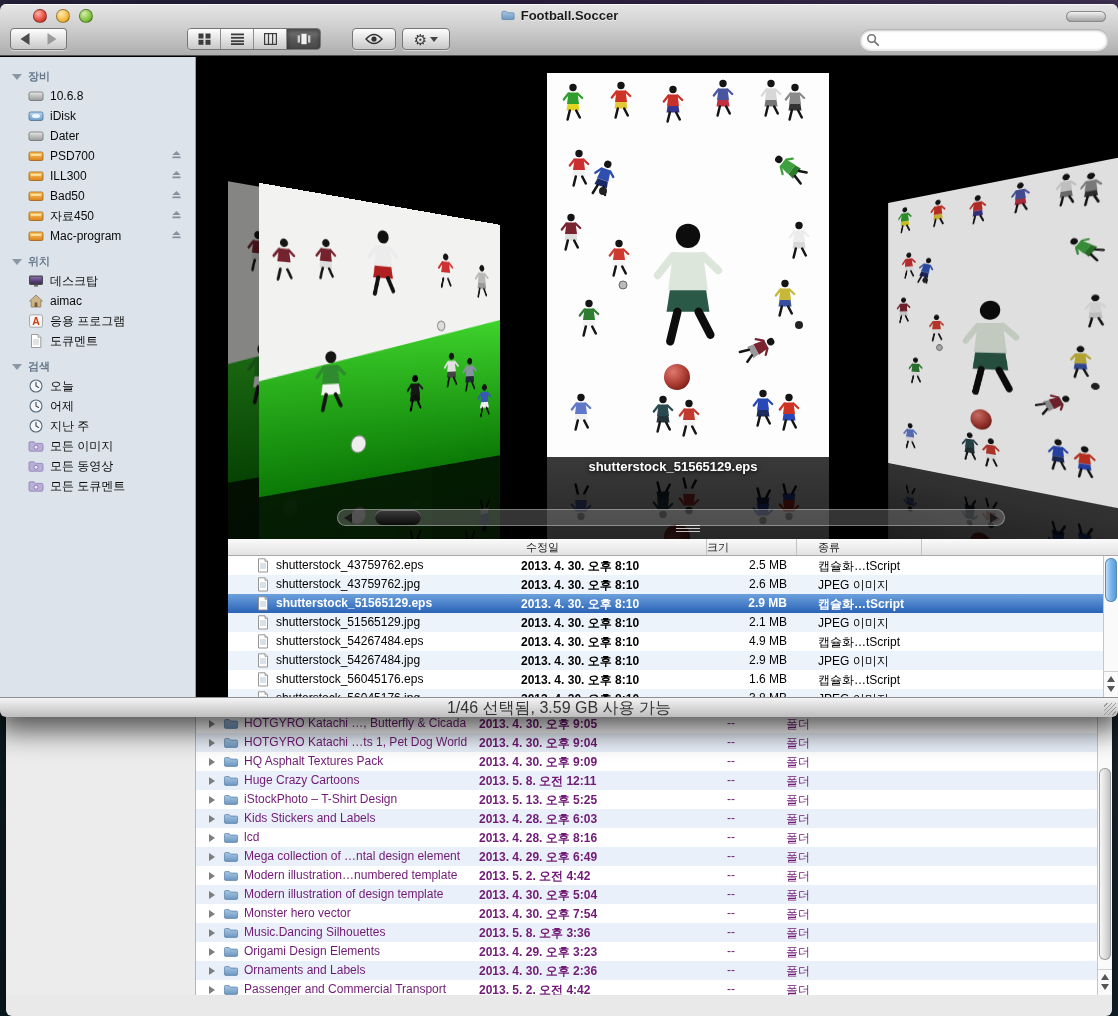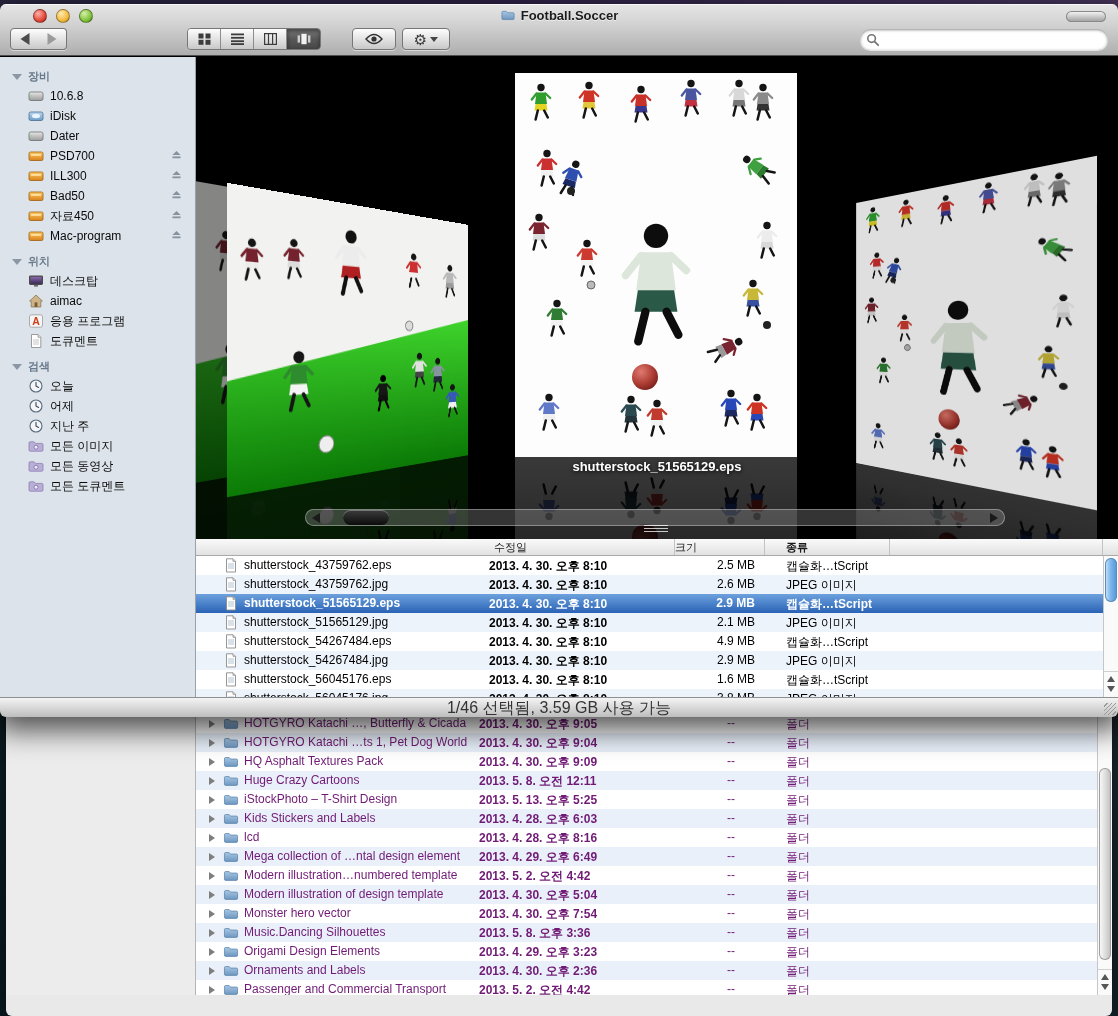--- a/index.html
+++ b/index.html
@@ -33,21 +33,21 @@
   .seg .s:last-child{border-right:none;}
   .seg .s.on{background:linear-gradient(#7c7c7c,#585858 50%,#474747);box-shadow:inset 0 2px 4px rgba(0,0,0,.5);}
   .ql{left:352px;width:44px;border-radius:4px;display:flex;align-items:center;justify-content:center;}
   .act{left:402px;width:48px;border-radius:4px;display:flex;align-items:center;justify-content:center;gap:3px;}
   .gear-glyph{font-size:15px;color:#3a3a3a;line-height:1;}
   .dd{width:0;height:0;border-left:4px solid transparent;border-right:4px solid transparent;border-top:5px solid #444;}
   .search{position:absolute;right:10px;top:25px;width:248px;height:21px;border-radius:11px;background:#fff;
     box-shadow:inset 0 1px 3px rgba(0,0,0,.45),0 1px 0 rgba(255,255,255,.65);display:flex;align-items:center;padding-left:6px;}
   .search input{border:none;outline:none;background:transparent;flex:1;height:16px;font-size:12px;margin-left:4px;}
   
-  .fmain{position:absolute;top:53px;left:0;right:0;bottom:20px;display:flex;}
+  .fmain{position:absolute;top:53px;left:0;right:0;bottom:20px;display:flex;gap:32px;}
   .sidebar{width:196px;background:#dce3ea;border-right:1px solid #9aa1a8;padding-top:4px;overflow:hidden;}
   .sb-h{display:flex;align-items:center;gap:6px;margin:8px 0 2px 12px;font-size:11px;font-weight:bold;color:#687a8c;}
   .sb-tri{width:0;height:0;border-left:5px solid transparent;border-right:5px solid transparent;border-top:6px solid #8b97a5;}
   .sb-it{display:flex;align-items:center;height:20px;padding-left:28px;font-size:12px;color:#0a0a0a;gap:6px;}
   .sb-it .ej{margin-left:auto;margin-right:12px;}
   .content{flex:1;position:relative;background:#000;overflow:hidden;}
   
   .cflow{position:absolute;top:0;left:0;right:0;height:482px;background:#000;overflow:hidden;}
   .cover{position:absolute;}
   .cover .mirror{position:absolute;left:0;top:100%;width:100%;height:100%;transform:scaleY(-1);opacity:.5;}
@@ -68,21 +68,21 @@
     background:linear-gradient(#3c3c3c,#0c0c0c);box-shadow:inset 0 1px 0 rgba(255,255,255,.3);}
   .cf-grip{position:absolute;left:448px;top:468px;width:24px;z-index:9;}
   .cf-grip div{height:1px;background:rgba(255,255,255,.75);margin-bottom:2px;}
   
   .lhead{position:absolute;top:482px;left:0;right:0;height:17px;background:linear-gradient(#fafafa,#e2e2e2);
     border-bottom:1px solid #a9a9a9;font-size:11px;color:#1a1a1a;z-index:10;}
   .hc{position:absolute;top:0;height:100%;border-right:1px solid #c3c3c3;display:flex;align-items:center;}
   .hc.name{left:0;width:298px;background:linear-gradient(#c3d8ee,#9dbede);border-right:1px solid #89a9c9;padding-left:46px;}
   .hc.date{left:298px;width:181px;padding-left:0;}
   .hc.size{left:479px;width:90px;padding-right:24px;}
-  .hc.kind{left:569px;width:125px;padding-left:21px;font-weight:bold;}
+  .hc.kind{left:569px;width:125px;padding-left:21px;}
   .hc.blank{left:694px;width:213px;}
   .hc.scr{left:907px;right:0;border-right:none;}
   .sortup{position:absolute;right:8px;top:5px;width:0;height:0;border-left:4px solid transparent;border-right:4px solid transparent;border-bottom:6px solid #3f5a78;}
   .lrows{position:absolute;top:499px;left:0;right:15px;bottom:0;background:#fff;overflow:hidden;}
   .frow{position:relative;height:19px;font-size:12px;color:#000;}
   .frow.alt{background:#edf3fb;}
   .frow.sel{background:linear-gradient(#6ca1dd,#2a63b6);color:#fff;font-weight:bold;}
   .frow span{position:absolute;top:2px;white-space:nowrap;overflow:hidden;}
   .frow .ic{left:29px;top:2px;}
   .frow .nm{left:48px;width:246px;}

